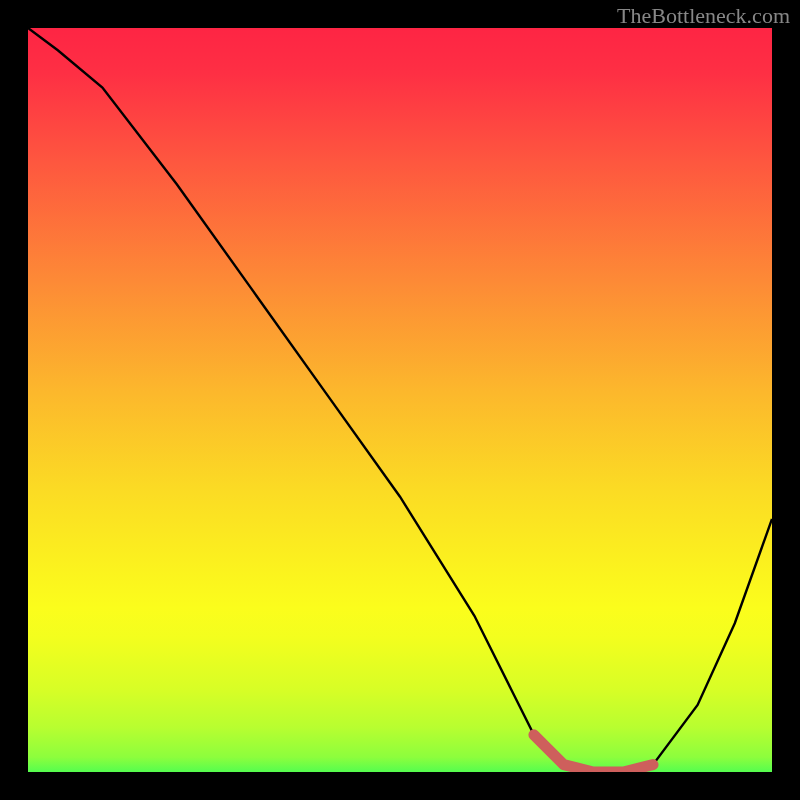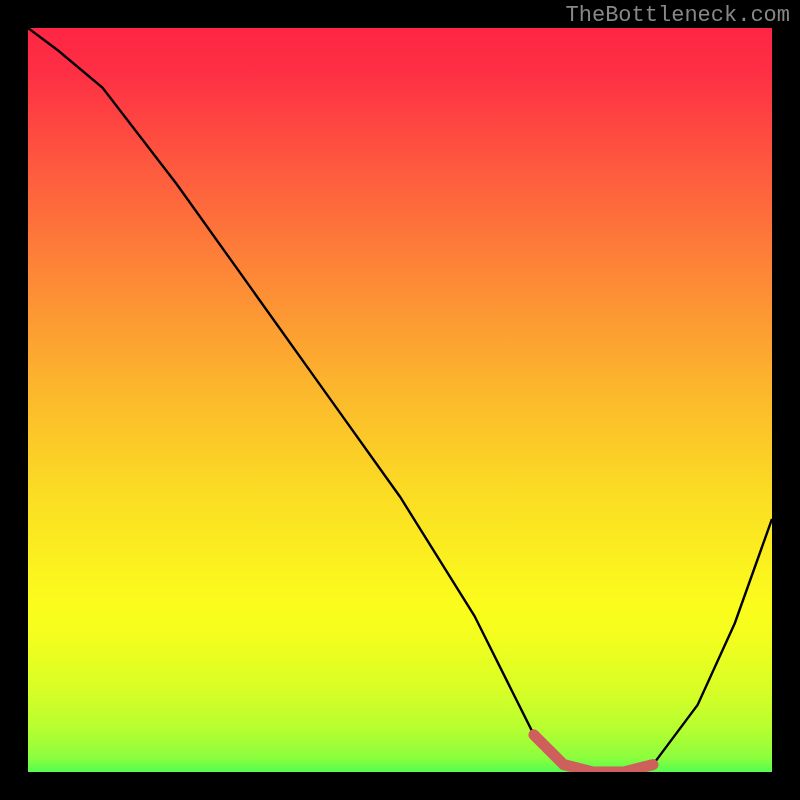--- a/index.html
+++ b/index.html
@@ -29,21 +29,21 @@
       #d7fe26 89%,
       #b8fe30 94%,
       #8dfe3d 98%,
       #55fd4f 100%
     );
   }
   .watermark {
     position: absolute;
     top: 3px;
     right: 10px;
-    font-family: Liberation Mono, monospace;
+    font-family: Liberation Serif, serif;
     font-size: 22px;
     color: #878787;
     font-weight: 400;
     letter-spacing: 0px;
   }
   svg.curve {
     position: absolute;
     left: 0;
     top: 0;
   }

